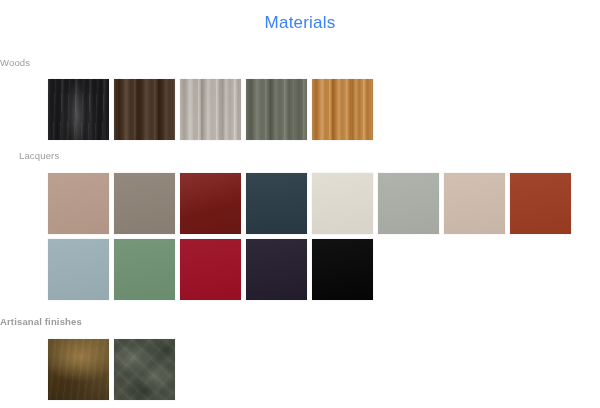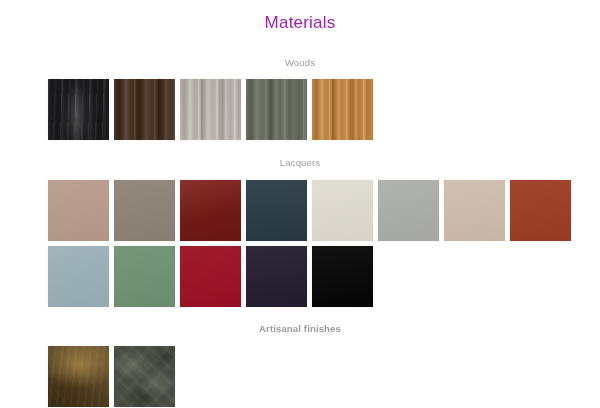--- a/index.html
+++ b/index.html
@@ -33,21 +33,21 @@
     margin: 0;
     padding-top: 12px;
     line-height: 22px;
   }
 
   .section {
     margin: 0;
   }
 
   .section-label {
-    text-align: center;
+    text-align: left;
     font-size: 9.5px;
     color: #9b9b9b;
     font-weight: 400;
     letter-spacing: 0.15px;
     line-height: 12px;
   }
 
   .swatch-row {
     display: flex;
     flex-wrap: nowrap;
@@ -62,21 +62,21 @@
     position: relative;
     overflow: hidden;
     background-color: #cccccc;
     box-shadow: 0 0 0 0.5px rgba(0,0,0,0.06);
   }
 
   
   #woods-label { margin-top: 23px; }
   #woods-row { margin-top: 10px; }
 
-  #lacquers-label { margin-top: 17px; }
+  #lacquers-label { margin-top: 10px; padding-left: 19px; }
   #lacquers-row-1 { margin-top: 11px; }
   #lacquers-row-2 { margin-top: 5px; }
 
   #artisanal-label { margin-top: 16px; font-weight: bold; }
   #artisanal-row { margin-top: 11px; }
 
   
   .wood { position: relative; }
   .wood::before {
     content: "";
@@ -266,21 +266,21 @@
       repeating-linear-gradient(43deg, rgba(255,255,255,0.05) 0px, rgba(0,0,0,0.06) 5px, rgba(255,255,255,0.00) 11px),
       repeating-linear-gradient(133deg, rgba(255,255,255,0.04) 0px, rgba(0,0,0,0.05) 6px, rgba(255,255,255,0.00) 13px);
     opacity: 0.85;
   }
 </style>
 </head>
 <body style="background: rgb(255, 255, 255);">
 
 <div class="page">
 
-  <h1 class="page-title" style="color: #a21caf;">Materials</h1>
+  <h1 class="page-title" style="color: #3b82f6;">Materials</h1>
 
   <div class="section">
     <div class="section-label" id="woods-label" style="color: rgb(155, 155, 155);">Woods</div>
 
     <div class="swatch-row" id="woods-row">
       <div class="swatch wood wood-ash-black" style="background-color: rgb(29, 29, 31);"></div>
       <div class="swatch wood wood-walnut-dark" style="background-color: rgb(71, 48, 31);"></div>
       <div class="swatch wood wood-oak-grey" style="background-color: rgb(179, 172, 163);"></div>
       <div class="swatch wood wood-smoked-grey" style="background-color: rgb(102, 106, 92);"></div>
       <div class="swatch wood wood-oak-honey" style="background-color: rgb(191, 127, 56);"></div>

